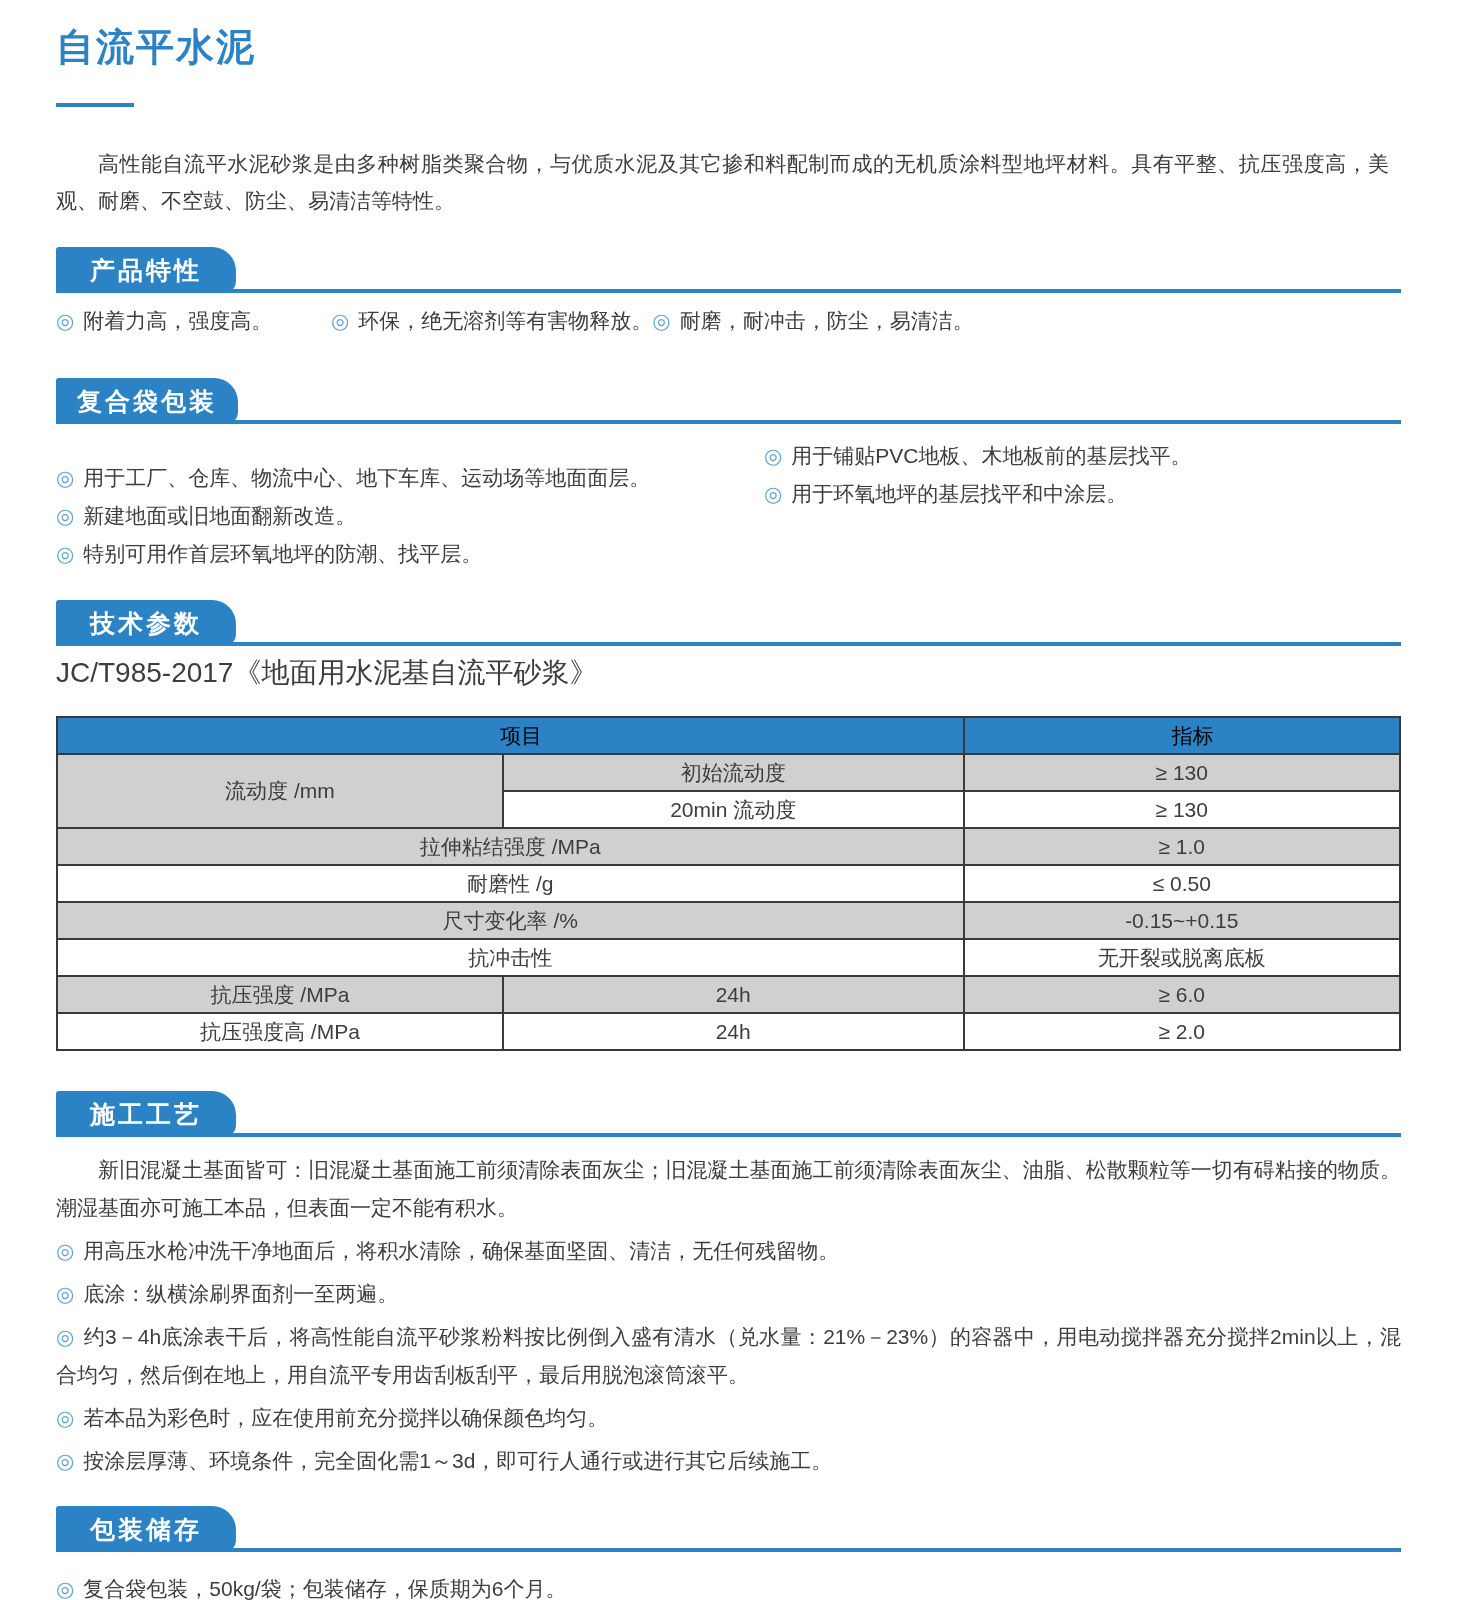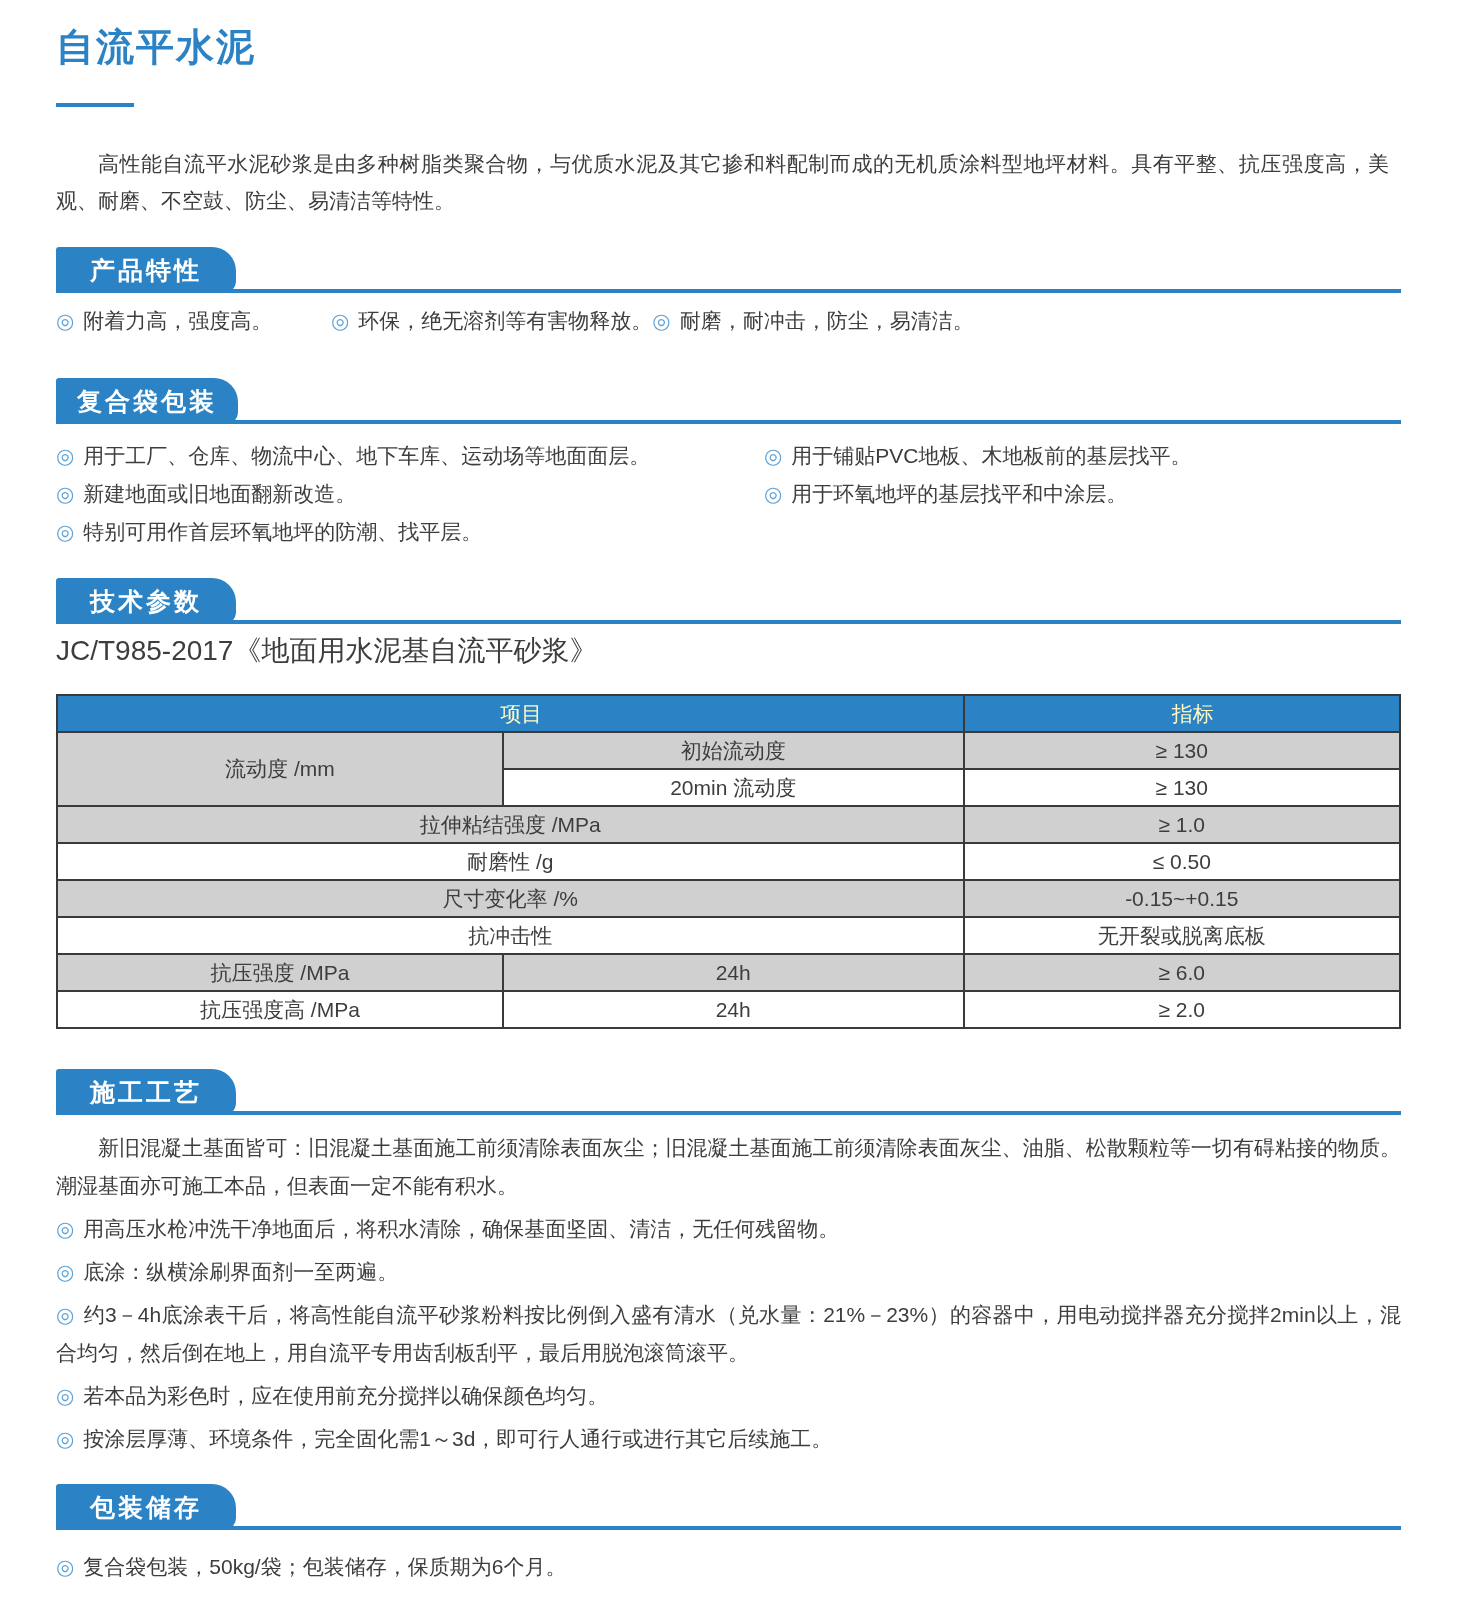--- a/index.html
+++ b/index.html
@@ -88,21 +88,21 @@
   }
   .features-row .bullet-line{line-height:30px;}
   .features-row .f1{width:275px;}
   .features-row .f2{width:370px;}
 
   
   .uses-grid{
     display:flex;
     margin-top:16px;
   }
-  .uses-col-left{width:708px;}
+  .uses-col-left{width:708px;margin-top:22px;}
   .uses-col-right{flex:1;}
   .uses-grid .bullet-line{margin-bottom:7px;line-height:31px;}
 
   
   .table-caption{
     margin-top:12px;
     text-align:left;
     font-size:28px;
     line-height:30px;
   }
@@ -115,21 +115,21 @@
   table.spec td,table.spec th{
     border:2px solid var(--border-dark);
     text-align:center;
     font-size:21px;
     font-weight:normal;
     height:37px;
     padding:0 6px;
   }
   table.spec thead th{
     background:var(--blue);
-    color:#fef9c3;
+    color:#000000;
     padding-left:28px;
   }
   tr.gray td{background:var(--table-gray);}
   col.c1{width:33.2%;}
   col.c2{width:34.3%;}
   col.c3{width:32.5%;}
 
   
   .process-para{
     margin:14px 0 5px 0;

